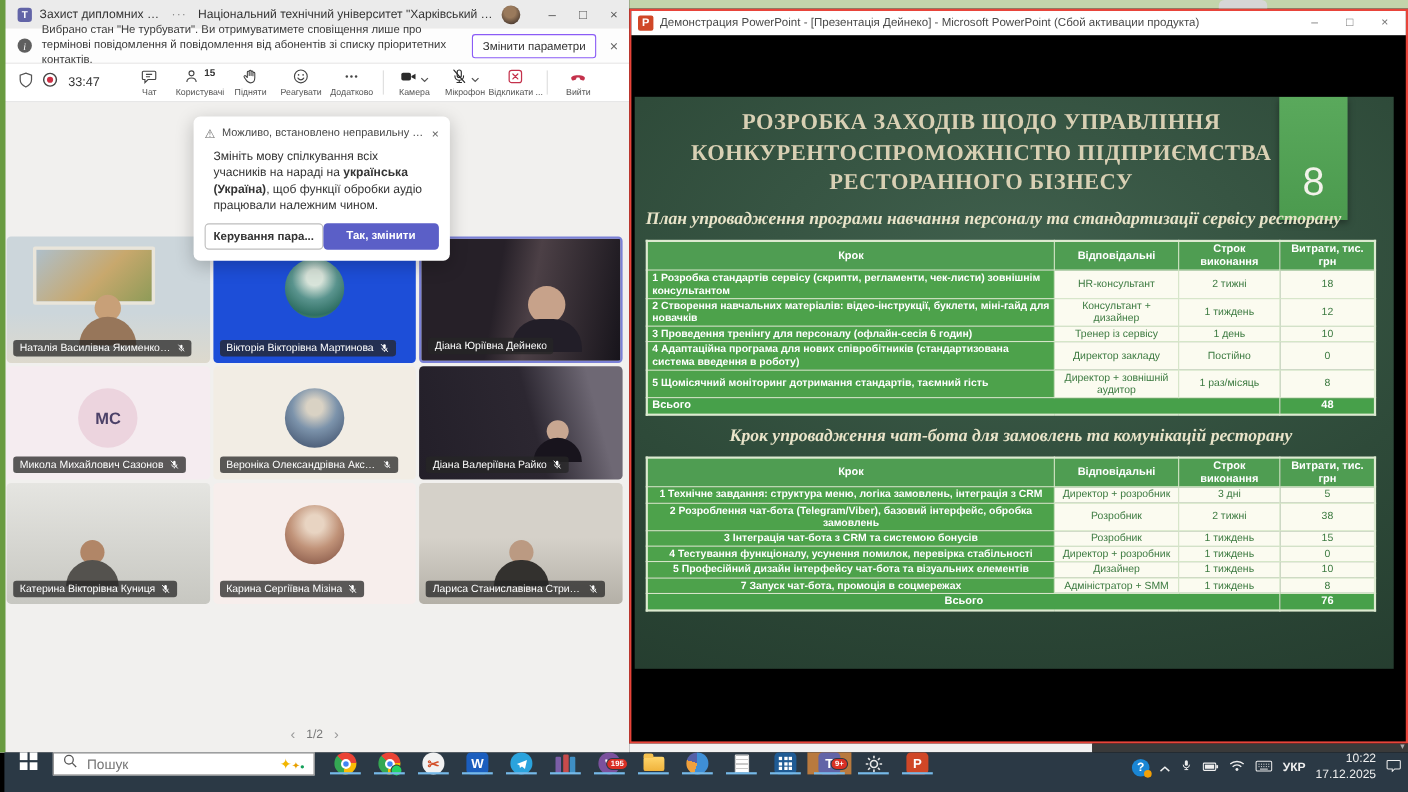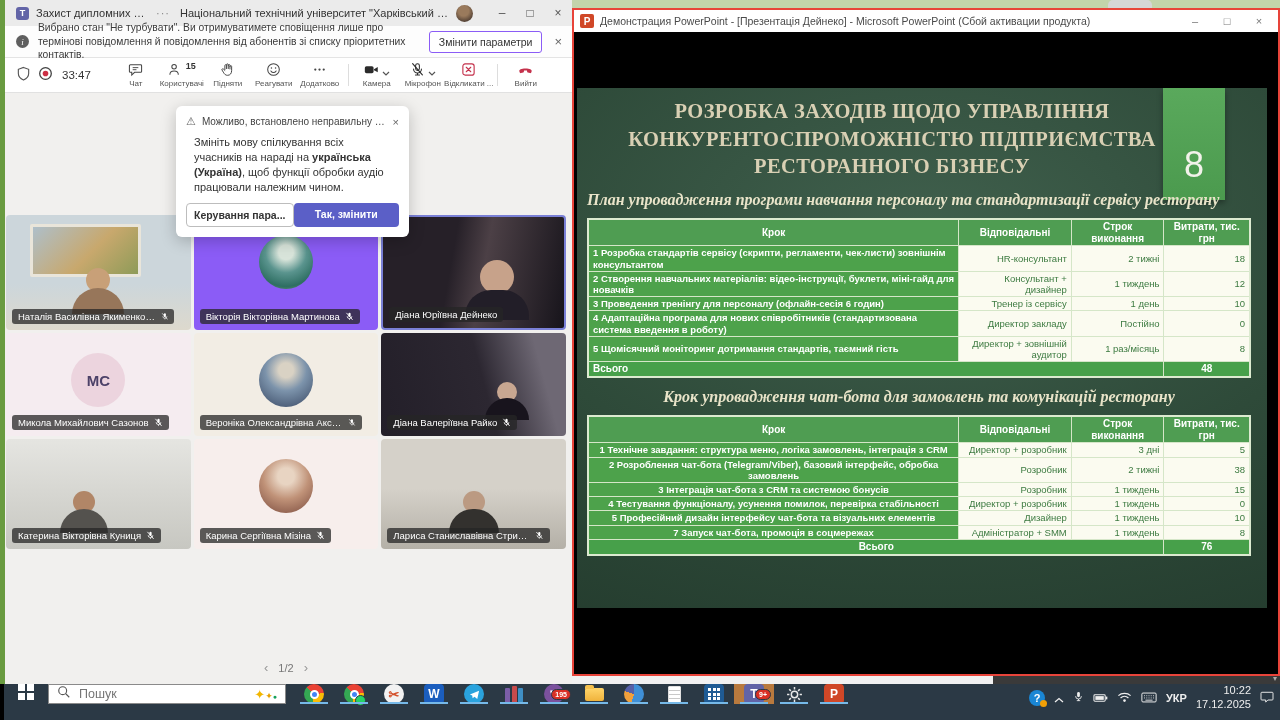--- a/index.html
+++ b/index.html
@@ -42,21 +42,21 @@
   .tile.speaking{border:2px solid #7a80d6}
   .pill{position:absolute;left:6px;bottom:6px;background:rgba(38,38,38,.75);color:#fff;font-size:9.5px;padding:2px 6px;border-radius:3px;display:flex;align-items:center;gap:5px;max-width:88%;white-space:nowrap}
   .pill span{overflow:hidden;text-overflow:ellipsis}
   .person{position:absolute;left:50%;bottom:16px;transform:translateX(-50%);display:flex;flex-direction:column;align-items:center}
   .ph{width:24px;height:24px;border-radius:50%}
   .pb{width:52px;height:26px;border-radius:26px 26px 0 0;margin-top:-4px}
   .av{width:54px;height:54px;border-radius:50%;margin:20px auto 0;display:flex;align-items:center;justify-content:center}
   .t1{background:linear-gradient(180deg,#ccd6db 0 60%,#ddd9cd)}
   .t1 .art{position:absolute;left:13%;top:8%;width:60%;height:46%;background:linear-gradient(135deg,#aebfca,#c8a86d 55%,#8e9b58);border:3px solid #e9e5da;border-radius:2px}
   .t1 .ph{background:#c8a078}.t1 .pb{background:#97765a}
-  .t2{background:#8b5cf6}
+  .t2{background:#1d4ed8}
   .t2 .av{background:radial-gradient(circle at 50% 32%,#d8e4da 0 16%,#5a948e 45%,#2e6e62 75%,#84b46a)}
   .t3{background:linear-gradient(100deg,#262028 0 38%,#4c4046 55%,#17141b)}
   .t3 .person{left:63%;bottom:8px}.t3 .ph{width:34px;height:34px;background:#c7a28a}.t3 .pb{width:64px;height:30px;background:#221e28}
   .t4{background:#f5ecf0}
   .t4 .av{background:#ecd4de;color:#4c4168;font-size:15px;font-weight:bold}
   .t5{background:#f2ede4}
   .t5 .av{background:radial-gradient(circle at 50% 32%,#d9d2c4 0 16%,#7c93ab 45%,#50627c 80%)}
   .t6{background:linear-gradient(255deg,#6e6874 0 16%,#2c2731 45%,#231f29)}
   .t6 .person{left:68%}.t6 .ph{width:20px;height:20px;background:#c8a791}.t6 .pb{width:44px;height:22px;background:#18141d}
   .t7{background:linear-gradient(180deg,#e5e5e1,#c7c7c1)}
@@ -92,21 +92,21 @@
   #s-num{position:absolute;right:42px;top:0;width:62px;height:112px;background:linear-gradient(180deg,#5aa95c,#4b9a4e);color:#f2f2ea;font-size:36px;display:flex;align-items:flex-end;justify-content:center;padding-bottom:14px;box-shadow:0 3px 6px rgba(0,0,0,.35)}
   #s-flow{position:absolute;left:10px;right:16px;top:102px}
   .s-sub{font-family:"Liberation Serif",serif;font-style:italic;font-weight:bold;font-size:16px;color:#e9e4c9;line-height:1.3;margin-bottom:7px}
   .s-sub.center{text-align:center;margin-top:9px}
   table.plan{width:100%;border-collapse:collapse;table-layout:fixed;margin-bottom:4px;border:2px solid #dcead0}
   table.plan th,table.plan td{border:1px solid #d5e6c8;padding:1px 4px;line-height:1.18}
   table.plan th{background:#4f9d52;color:#fff;font-size:10px;font-weight:bold;text-align:center}
   table.plan td.step{background:#4da24b;color:#fff;font-size:9.5px;font-weight:bold}
   table.plan.t-first td.step{text-align:left}
   table.plan.t-second td.step{text-align:center}
-  table.plan td.val{background:#fbfbf0;color:#3c7a40;font-size:9.5px;text-align:right}
+  table.plan td.val{background:#fbfbf0;color:#3c7a40;font-size:9.5px;text-align:center}
   table.plan tr.total td{background:#47a04a;color:#fff;font-weight:bold;font-size:10px}
   table.plan.t-first tr.total td.tl{text-align:left}
   table.plan.t-second tr.total td.tl{text-align:center}
   table.plan tr.total td.tv{text-align:center}
   #p-bottomstrip{position:absolute;left:0;top:676px;width:100%;height:8px;display:flex}
   #p-bottomstrip .wh{width:421px;background:#f1f1f1}
   #p-bottomstrip .dk{flex:1;background:#3a3a3a;position:relative}
   #p-bottomstrip .dk span{position:absolute;right:3px;top:-2px;color:#aaa;font-size:8px}
 
   

